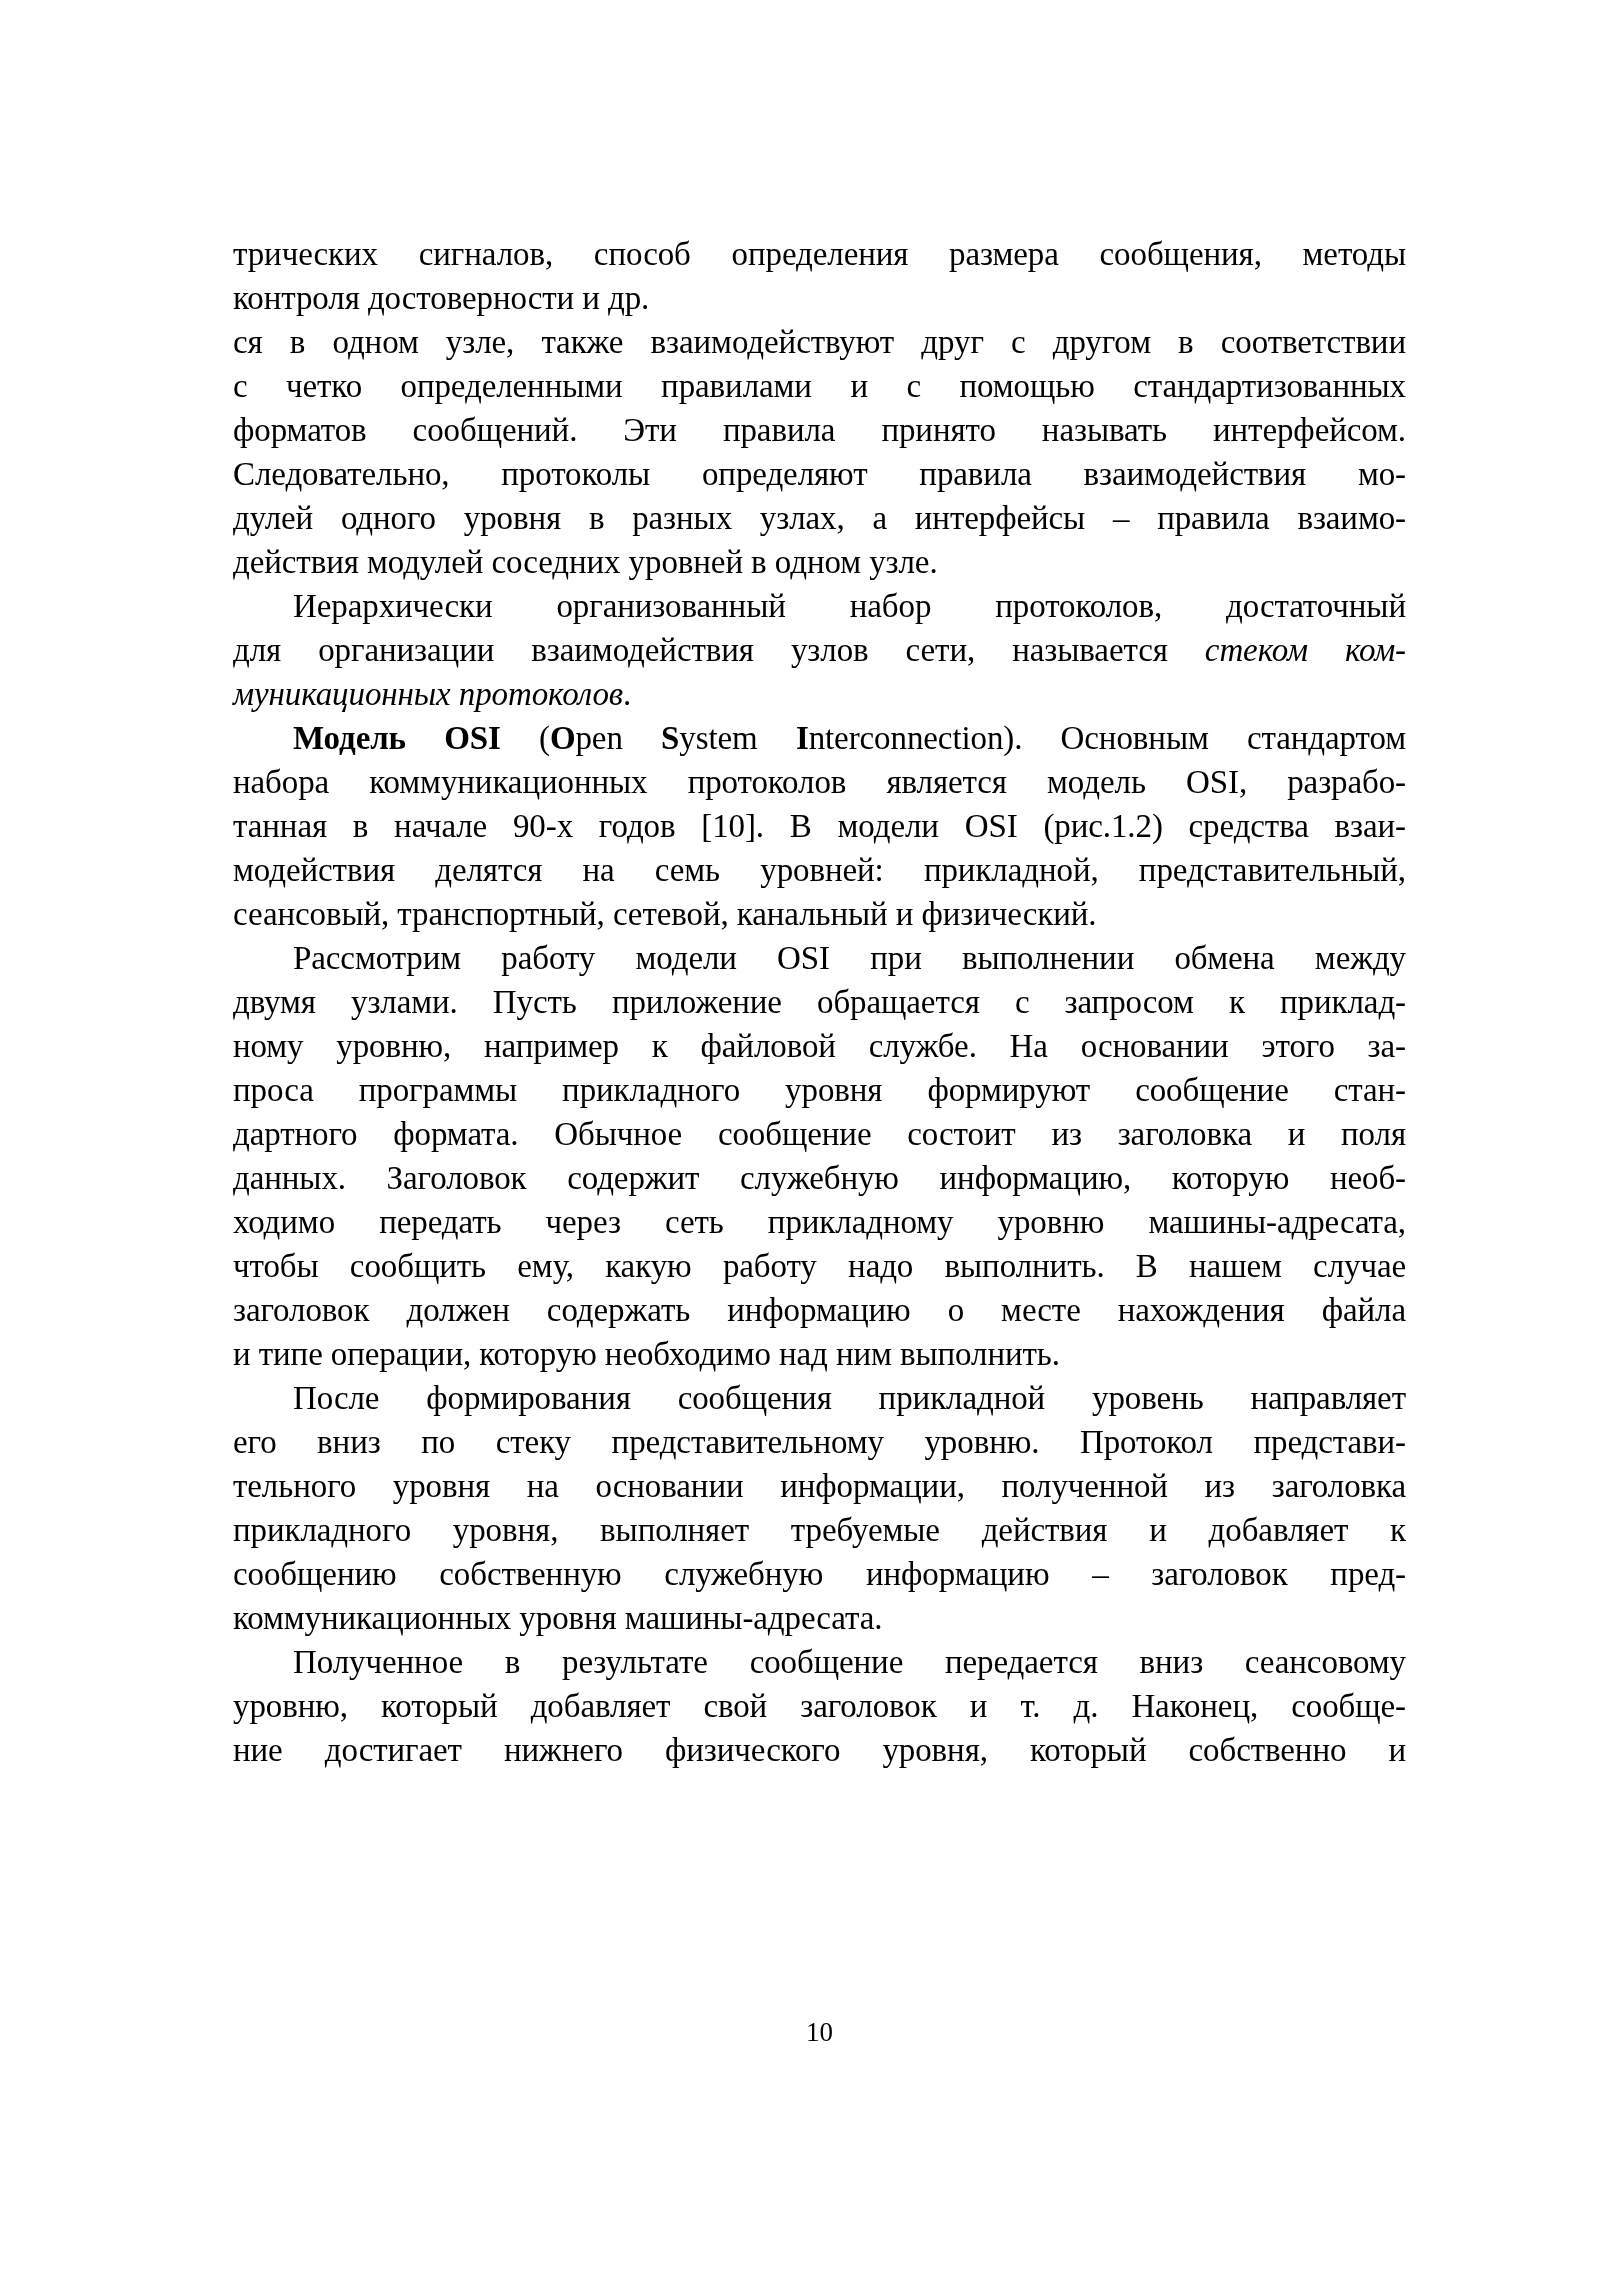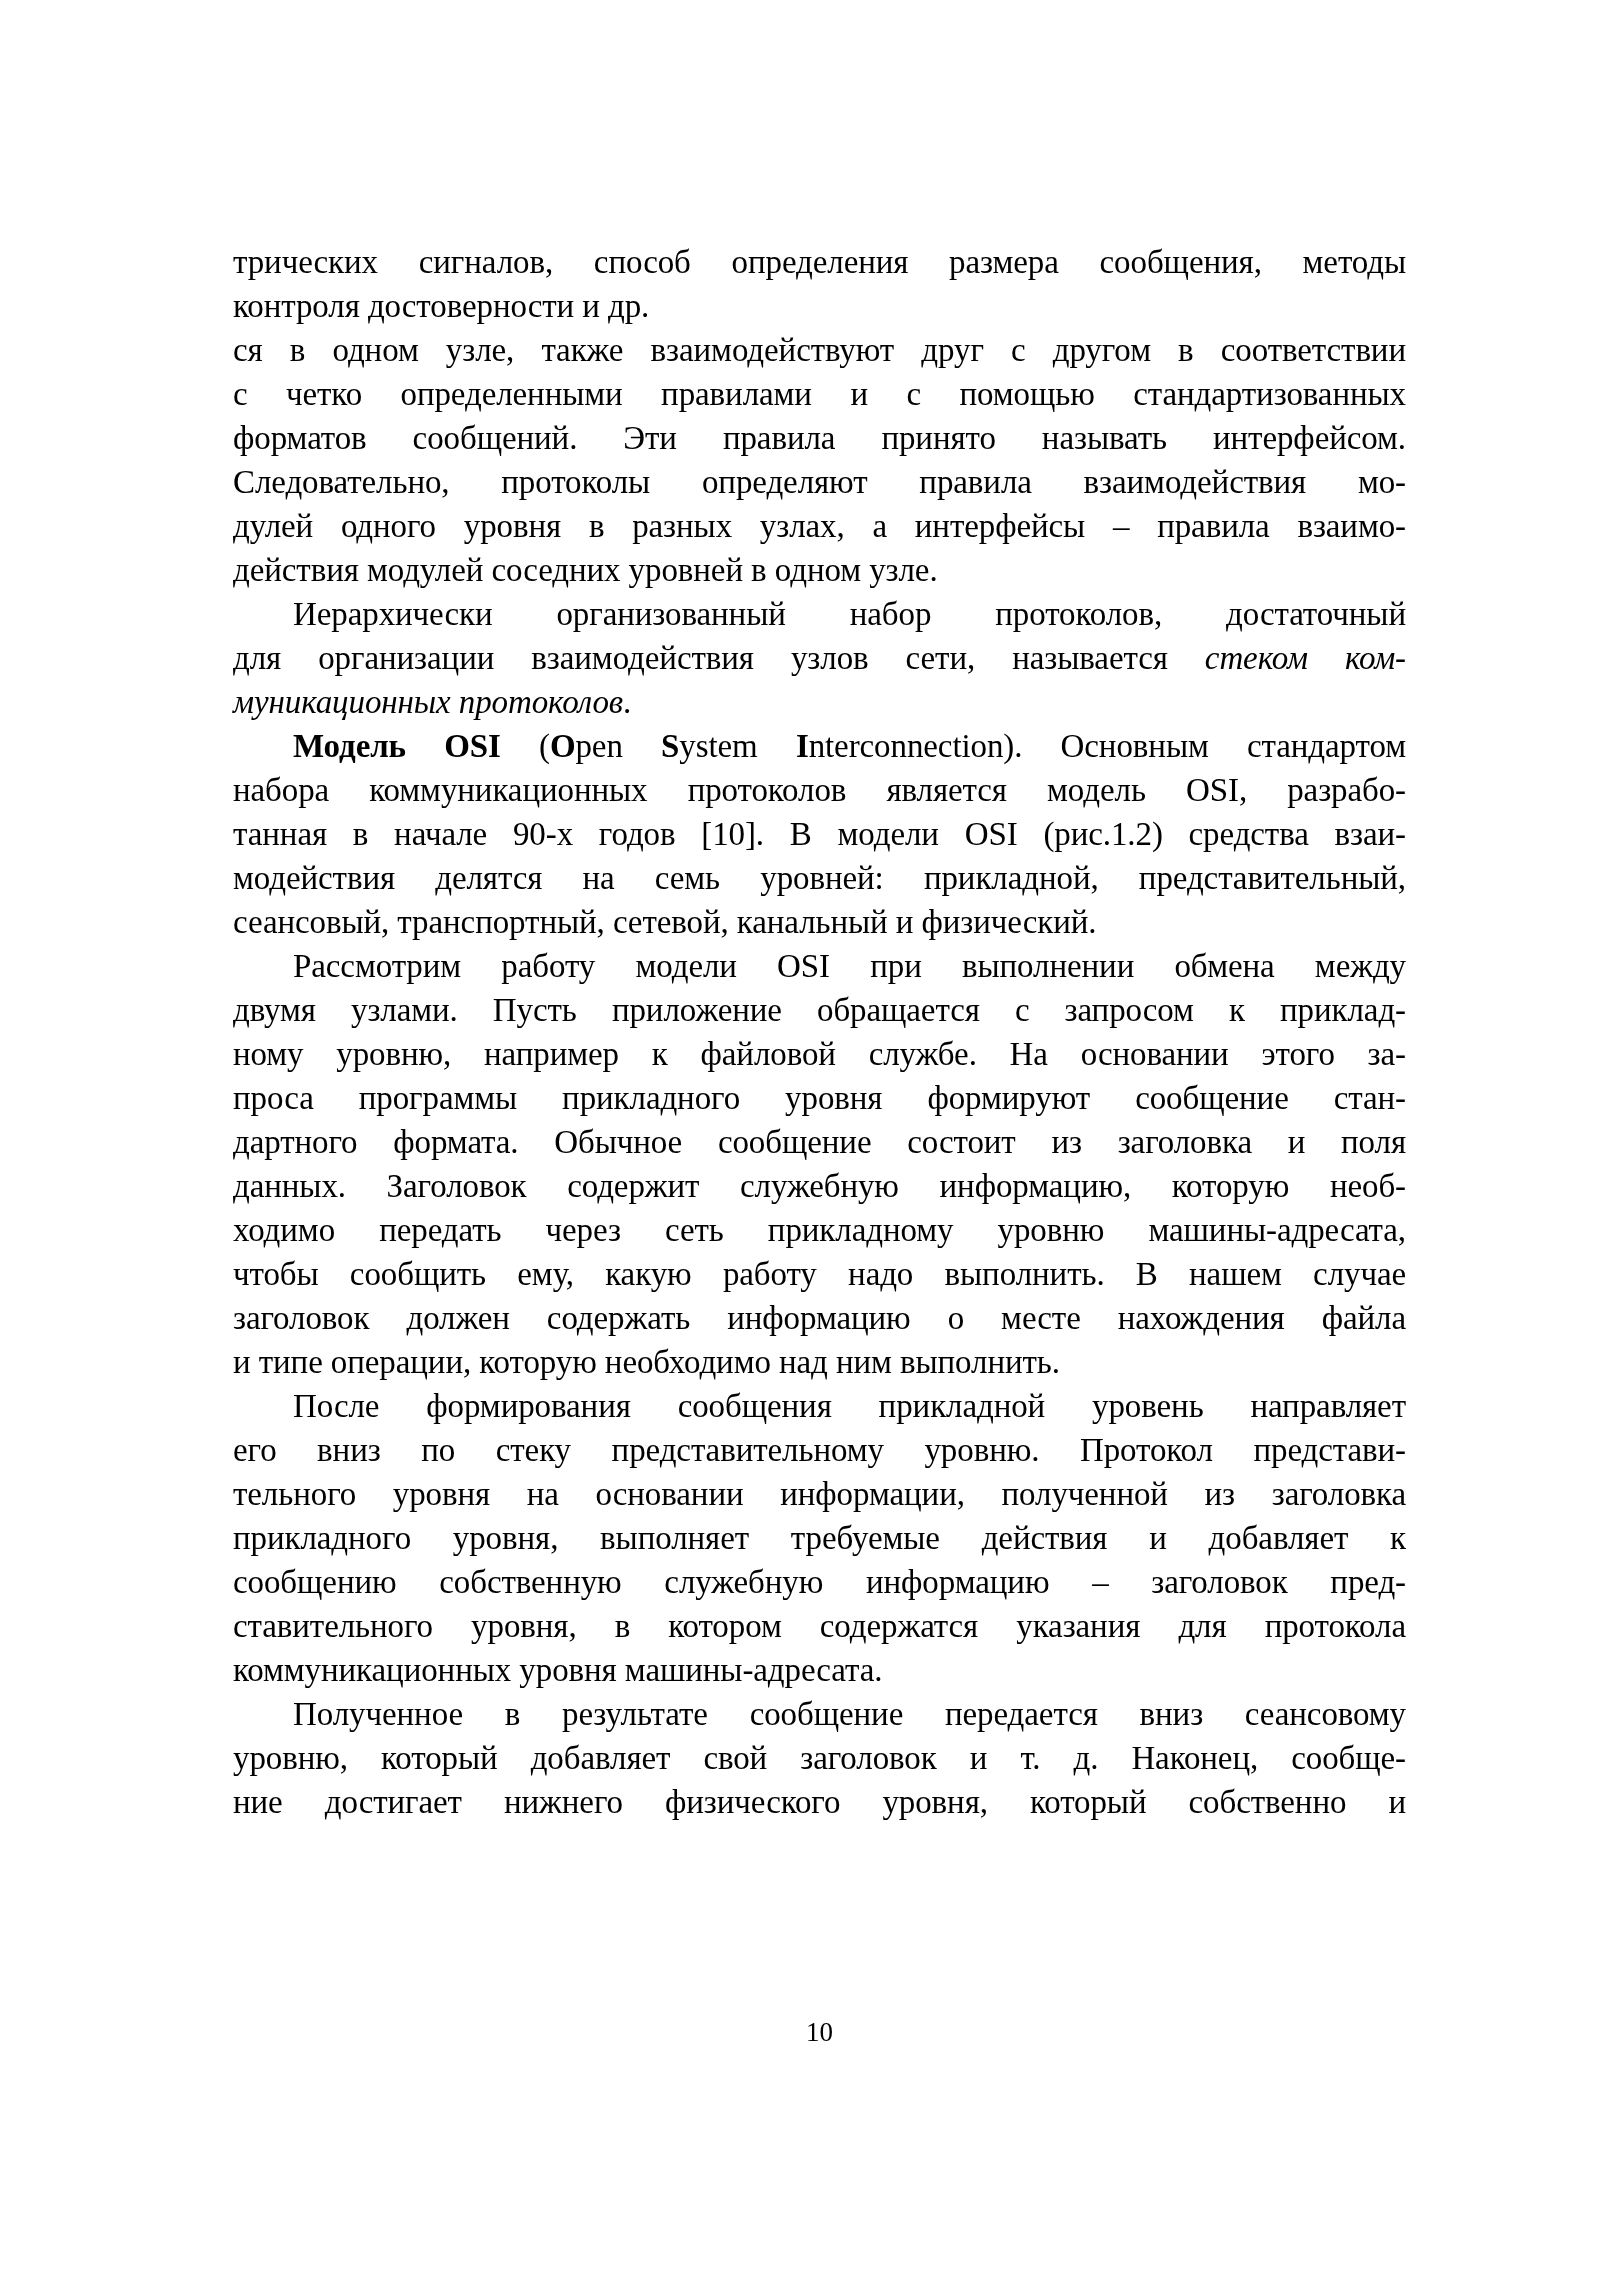--- a/index.html
+++ b/index.html
@@ -12,21 +12,21 @@
     width: 1622px;
     height: 2295px;
     background: #ffffff;
     color: #000000;
     font-family: "Liberation Serif", "DejaVu Serif", serif;
     overflow: hidden;
   }
   .text-block {
     position: absolute;
     left: 233px;
-    top: 240px;
+    top: 232px;
     width: 1173px;
   }
   .para {
     margin: 0;
     padding: 0;
   }
   .line {
     font-size: 33px;
     line-height: 44px;
     white-space: normal;
@@ -92,21 +92,20 @@
         <div class="line"><span>чтобы сообщить ему, какую работу надо выполнить. В нашем случае</span></div>
         <div class="line"><span>заголовок должен содержать информацию о месте нахождения файла</span></div>
         <div class="line last"><span>и типе операции, которую необходимо над ним выполнить.</span></div>
       </div>
       <div class="para">
         <div class="line indent"><span>После формирования сообщения прикладной уровень направляет</span></div>
         <div class="line"><span>его вниз по стеку представительному уровню. Протокол представи-</span></div>
         <div class="line"><span>тельного уровня на основании информации, полученной из заголовка</span></div>
         <div class="line"><span>прикладного уровня, выполняет требуемые действия и добавляет к</span></div>
         <div class="line"><span>сообщению собственную служебную информацию – заголовок пред-</span></div>
-        <div class="line"><span>ставительного уровня, в котором содержатся указания для протокола</span></div>
         <div class="line last"><span>коммуникационных уровня машины-адресата.</span></div>
       </div>
       <div class="para">
         <div class="line indent"><span>Полученное в результате сообщение передается вниз сеансовому</span></div>
         <div class="line"><span>уровню, который добавляет свой заголовок и т. д. Наконец, сообще-</span></div>
         <div class="line"><span>ние достигает нижнего физического уровня, который собственно и</span></div>
       </div>
     </div>
   <div class="page-number">10</div>
 </div>

